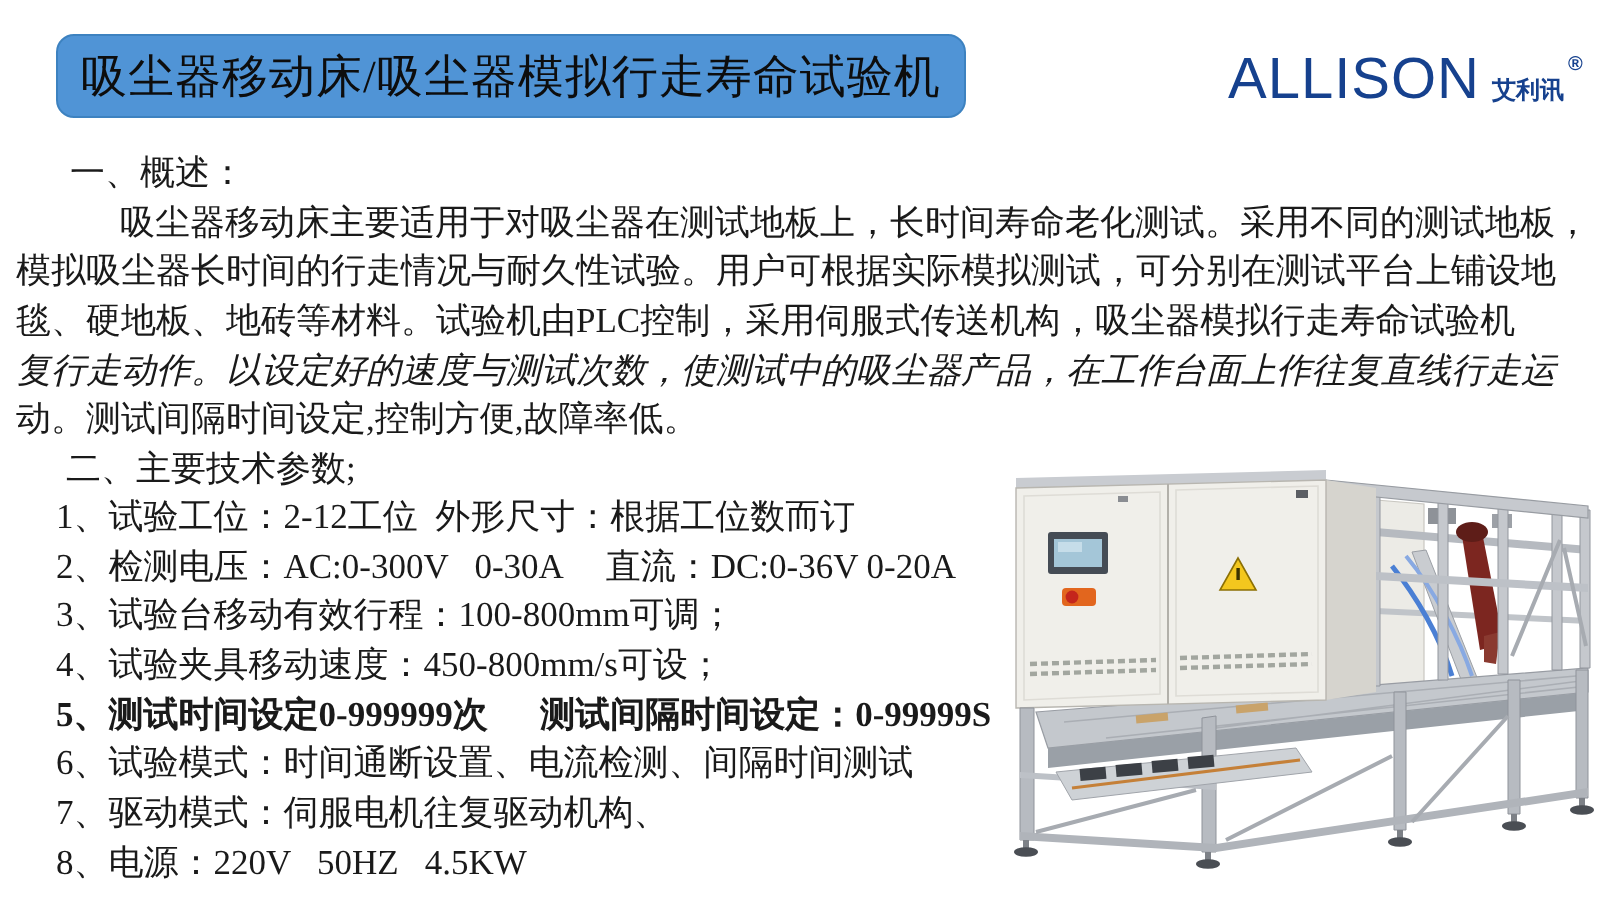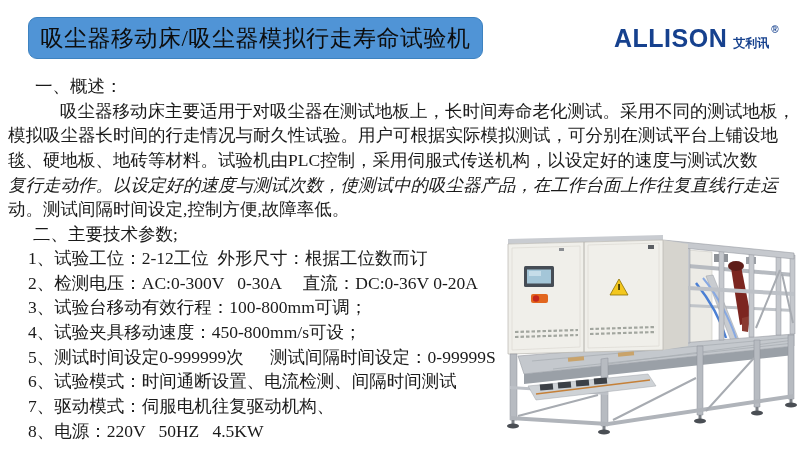--- a/index.html
+++ b/index.html
@@ -19,40 +19,40 @@
   .banner-title{
     font-size:23px;color:var(--bannerText,#0d0d0d);
     letter-spacing:0.5px;white-space:nowrap;
   }
   .logo{
     position:absolute;left:614px;top:24px;height:32px;
     display:flex;align-items:baseline;white-space:nowrap;
     color:var(--logo,#16418e);
     font-family:"Liberation Sans","DejaVu Sans",sans-serif;
   }
-  .logo-latin{font-size:25px;font-weight:bold;letter-spacing:0.5px;}
+  .logo-latin{font-size:29px;font-weight:normal;letter-spacing:0.5px;}
   .logo-cjk{font-size:12px;font-weight:bold;margin-left:6px;}
   .logo-reg{font-size:10px;font-weight:bold;position:relative;top:-14px;margin-left:2px;}
   
   .ln{
     position:absolute;white-space:pre;font-size:17.5px;line-height:21px;
     color:var(--text,#1a1a1a);
   }
   .l1 {left:35px;top:76px;}
   .l2 {left:60px;top:101px;}
   .l3 {left:8px; top:125px;text-align:right;}
   .l4 {left:8px; top:150px;}
   .l5 {left:8px; top:175px;font-style:italic;}
   .l6 {left:8px; top:199px;}
   .l7 {left:33px;top:224px;}
   .l8 {left:28px;top:248px;}
   .l9 {left:28px;top:273px;}
   .l10{left:28px;top:297px;}
   .l11{left:28px;top:322px;}
-  .l12{left:28px;top:347px;}
+  .l12{left:28px;top:347px;font-weight:bold;}
   .l13{left:28px;top:371px;}
   .l14{left:28px;top:396px;}
   .l15{left:28px;top:421px;}
   
   .figure{position:absolute;left:498px;top:228px;width:300px;height:212px;}
 </style>
 </head>
 <body>
 
 <div class="banner">
@@ -185,21 +185,21 @@
           <rect x="-1.5" y="0" width="3" height="5" fill="#7d8187"></rect>
           <ellipse cx="0" cy="6" rx="6" ry="2.4" fill="#4a4e54"></ellipse>
         </g>
     </g>
   </svg>
 </div>
 
 <div class="ln l1">一、概述：</div>
 <div class="ln l2">吸尘器移动床主要适用于对吸尘器在测试地板上，长时间寿命老化测试。采用不同的测试地板，</div>
 <div class="ln l3">模拟吸尘器长时间的行走情况与耐久性试验。用户可根据实际模拟测试，可分别在测试平台上铺设地</div>
-<div class="ln l4">毯、硬地板、地砖等材料。试验机由PLC控制，采用伺服式传送机构，以设定好的速度与测试次数</div>
+<div class="ln l4">毯、硬地板、地砖等材料。试验机由PLC控制，采用伺服式传送机构，吸尘器模拟行走寿命试验机</div>
 <div class="ln l5">复行走动作。以设定好的速度与测试次数，使测试中的吸尘器产品，在工作台面上作往复直线行走运</div>
 <div class="ln l6">动。测试间隔时间设定,控制方便,故障率低。</div>
 <div class="ln l7">二、主要技术参数;</div>
 <div class="ln l8">1、试验工位：2-12工位  外形尺寸：根据工位数而订</div>
 <div class="ln l9">2、检测电压：AC:0-300V   0-30A     直流：DC:0-36V 0-20A</div>
 <div class="ln l10">3、试验台移动有效行程：100-800mm可调；</div>
 <div class="ln l11">4、试验夹具移动速度：450-800mm/s可设；</div>
 <div class="ln l12">5、测试时间设定0-999999次      测试间隔时间设定：0-99999S</div>
 <div class="ln l13">6、试验模式：时间通断设置、电流检测、间隔时间测试</div>
 <div class="ln l14">7、驱动模式：伺服电机往复驱动机构、</div>

